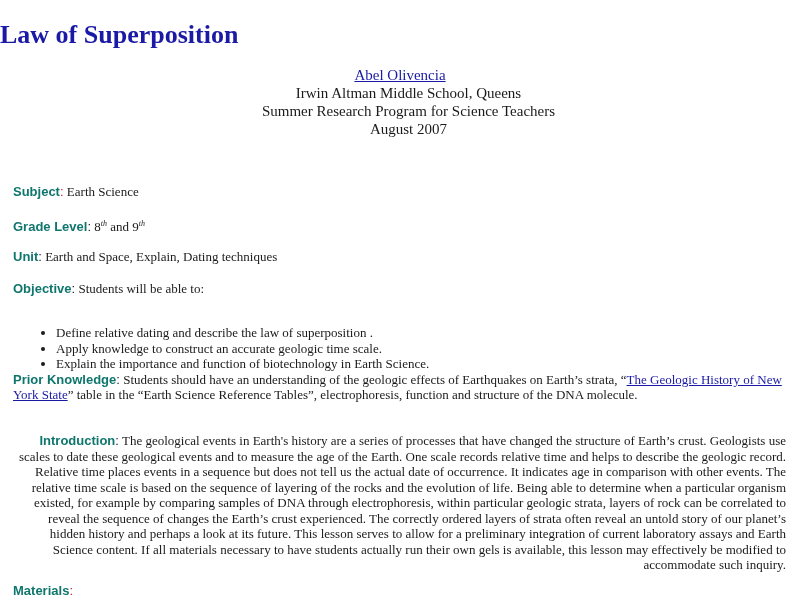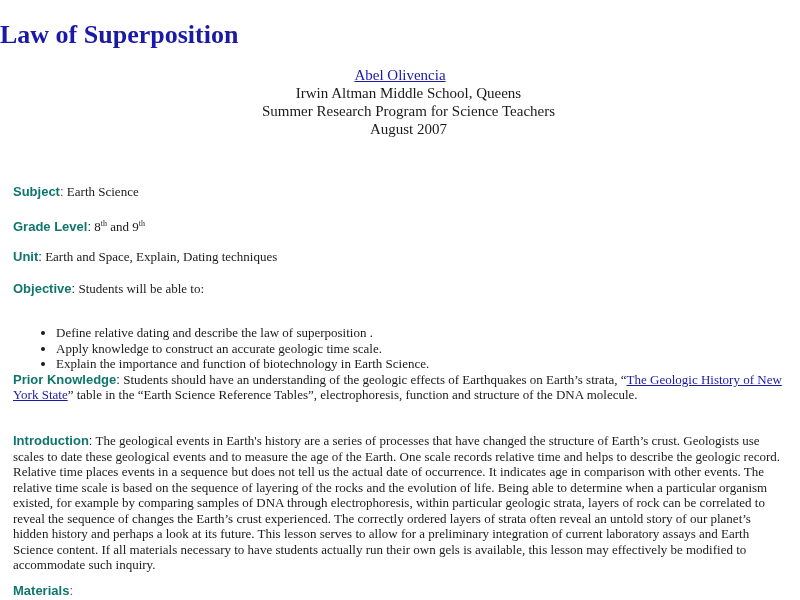--- a/index.html
+++ b/index.html
@@ -51,33 +51,33 @@
       font-family: "Liberation Sans", sans-serif;
       font-weight: bold;
       color: #0f766e;
       font-size: 13px;
     }
     .label-colon {
       font-family: "Liberation Sans", sans-serif;
       color: #c8202a;
     }
     .label-colon.black { color: #1a1a1a; }
-    sup { font-size: 8px; vertical-align: 5px; line-height: 0; }
+    sup { font-size: 8px; vertical-align: 5px; line-height: 0; font-style: italic; }
     ul.objectives {
       position: absolute;
       left: 30px;
       top: 313px;
       margin: 12px;
       padding: 0 0 0 14px;
       font-size: 13px;
       line-height: 15.5px;
     }
     ul.objectives li { margin: 0; }
     a.doc-link { color: #1a1aa6; text-decoration: underline; }
-    .intro { text-align: left; }
+    .intro { text-align: right; }
   </style>
 </head>
 <body>
 
 <h1 class="title">Law of Superposition</h1>
 
 <div class="author-block">
   <a href="#">Abel Olivencia</a>
   <div>Irwin Altman Middle School, Queens</div>
   <div>Summer Research Program for Science Teachers</div>

